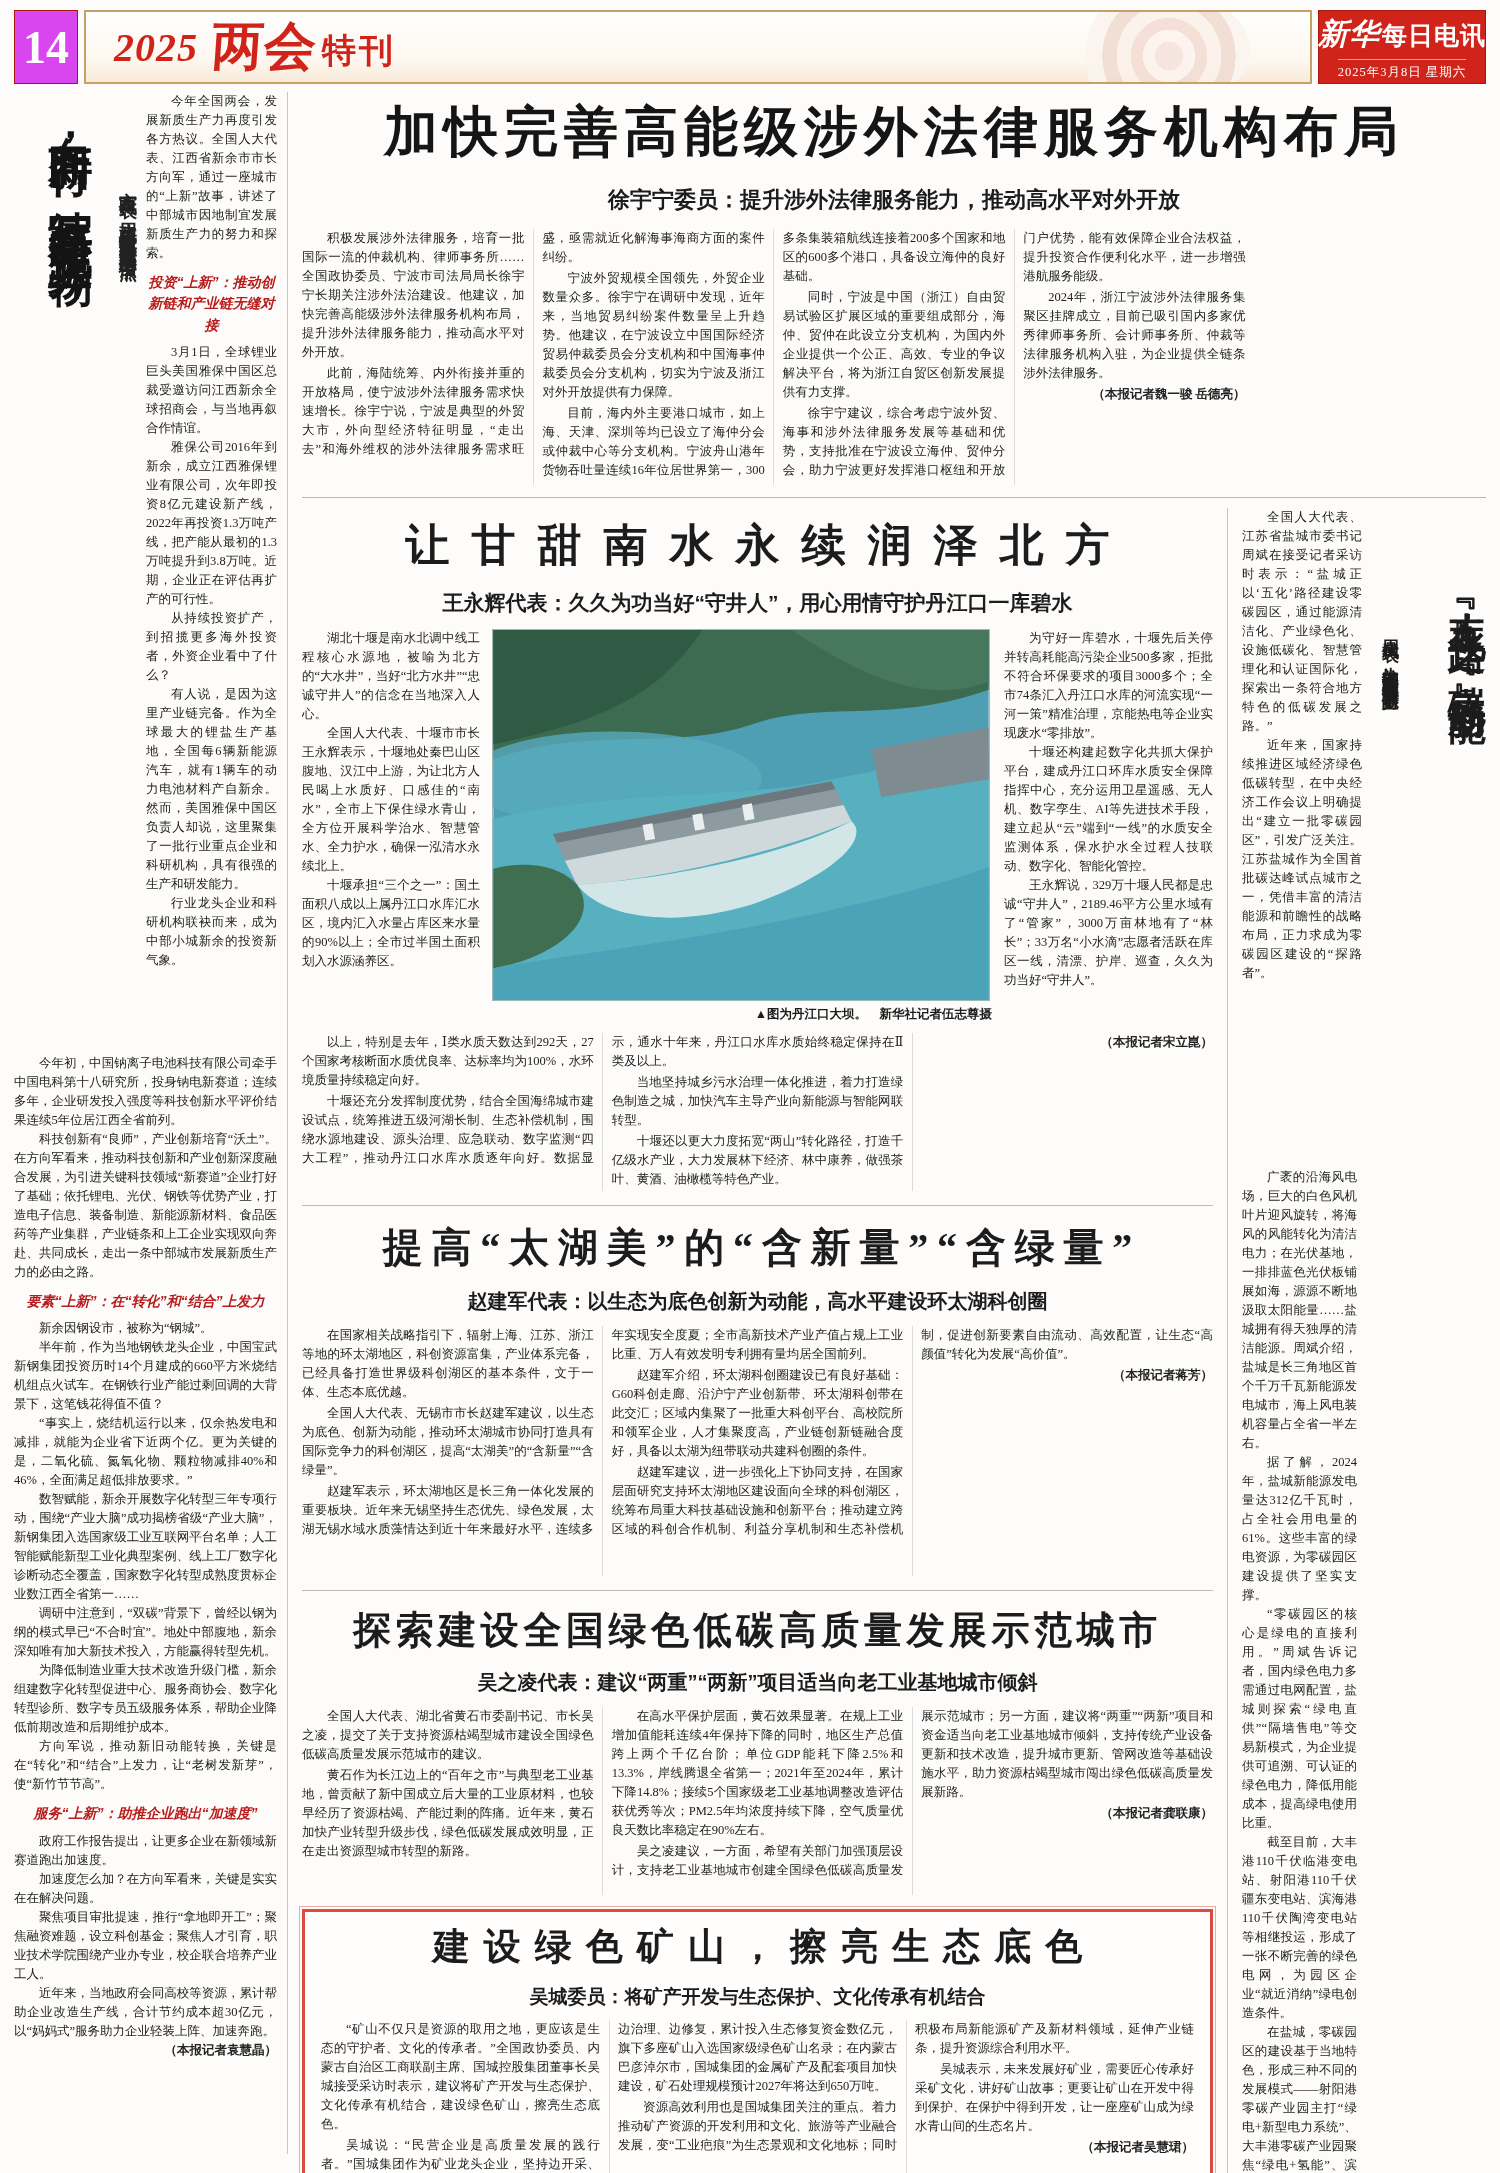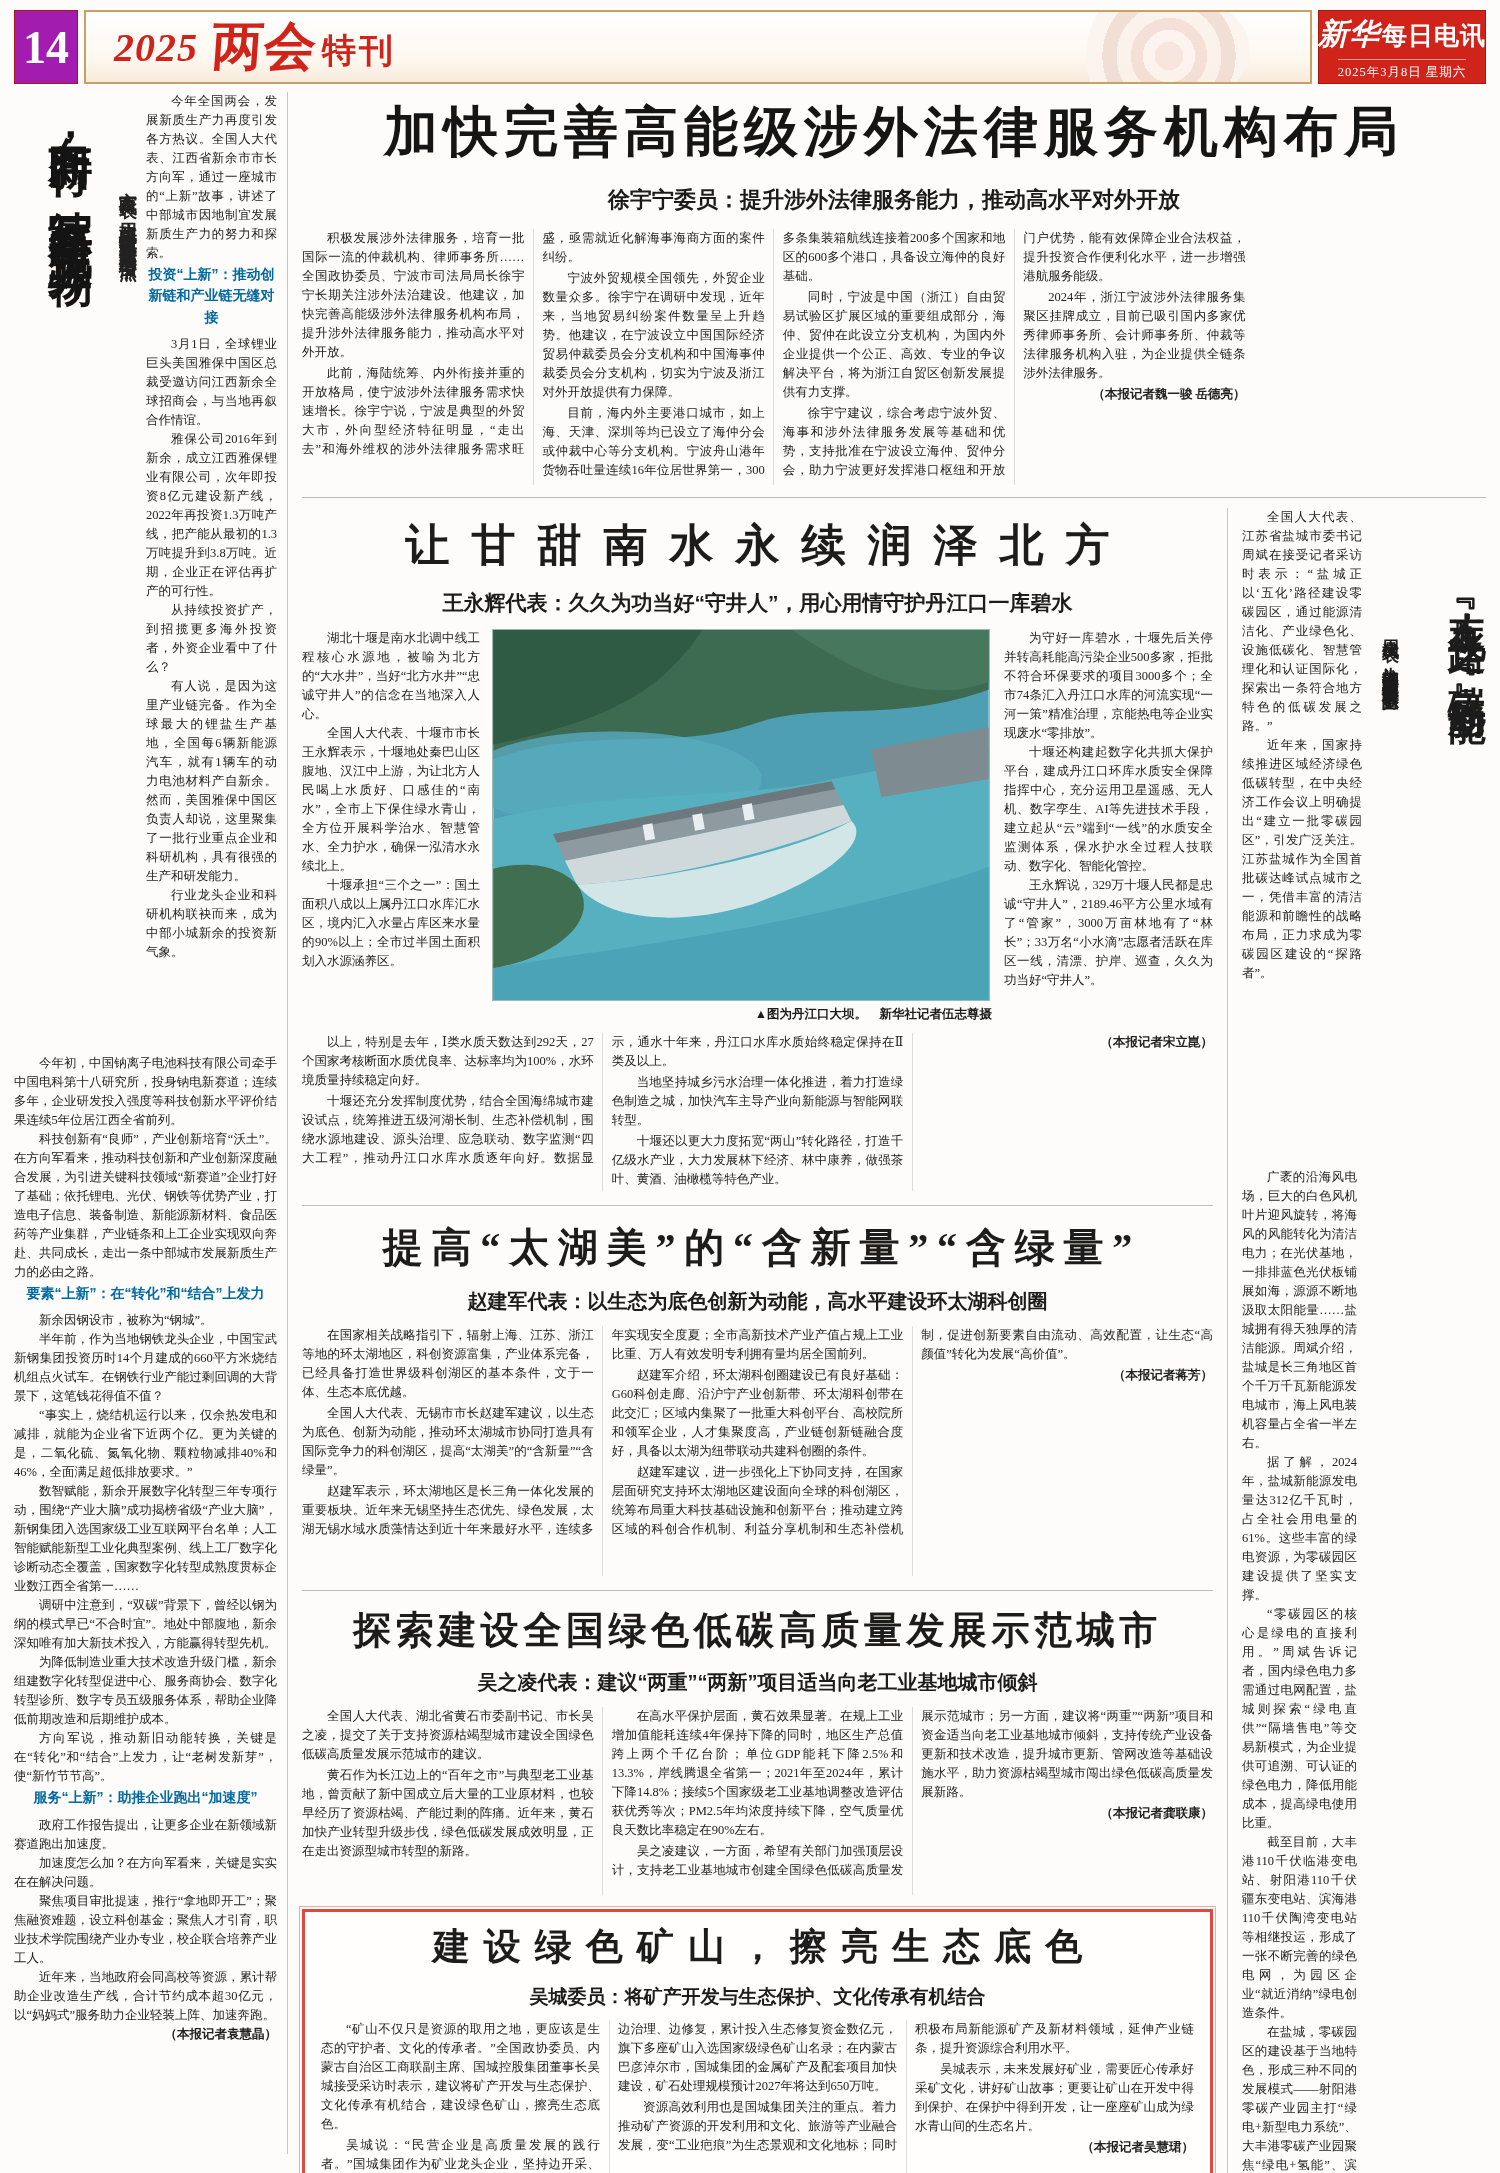--- a/index.html
+++ b/index.html
@@ -3,21 +3,21 @@
 <meta charset="utf-8">
 <style>
   * { margin:0; padding:0; box-sizing:border-box; }
   html,body { background:#e9e7e2; }
   body { width:1500px; height:2173px; overflow:hidden; margin:0 auto;
          font-family:"Liberation Serif","DejaVu Serif",serif; color:#1c1c1c; }
   .page { width:1500px; height:2173px; background:#fdfcfa; padding:10px 14px 14px; }
 
   
   .hdr { display:flex; height:74px; gap:6px; }
-  .pagenum { width:64px; background:#a21caf; color:#fff; display:flex; align-items:center; justify-content:center;
+  .pagenum { width:64px; background:#d946ef; color:#fff; display:flex; align-items:center; justify-content:center;
              font-size:46px; font-weight:bold; font-family:"Liberation Serif",serif; border:1px solid #a81810; }
   .banner { flex:1; position:relative; border:2px solid #c9a063; background:linear-gradient(180deg,#ffffff 0%,#fdf7ef 70%,#f7ead9 100%);
             display:flex; align-items:center; padding-left:28px; overflow:hidden; }
   .banner .yr { color:#d0241b; font-size:40px; font-weight:bold; font-style:italic; letter-spacing:1px; }
   .banner .lh { color:#d0241b; font-size:52px; font-weight:bold; margin:0 6px 0 14px;
                 font-family:"Liberation Serif",serif; transform:skewX(-4deg); }
   .banner .tk { color:#d0241b; font-size:34px; font-weight:bold; letter-spacing:3px; margin-top:8px; }
   .swirl { position:absolute; right:60px; top:-22px; width:180px; height:120px; border-radius:50%;
            background:radial-gradient(circle at 55% 55%, #f6e3dc 0 12%, #fdf3ee 12% 22%, #f3ddd4 22% 32%, #fbf1ea 32% 44%, #f0dcd2 44% 56%, #fbf4ef 56% 70%, rgba(251,244,239,0) 70%);
            opacity:.9; }
@@ -28,21 +28,21 @@
   .mast .date { font-size:12.5px; letter-spacing:1px; border-top:1px solid rgba(255,255,255,.55); padding-top:4px; }
 
   
   .content { display:flex; margin-top:8px; height:2062px; }
   .colL { width:274px; padding-right:10px; border-right:1px solid #c6c6c6; overflow:hidden; }
   .mainR { flex:1; padding-left:14px; display:flex; flex-direction:column; }
 
   
   p { font-size:12.5px; line-height:1.52; text-align:justify; text-indent:2em; color:#222; }
   p.subhead { font-family:"Liberation Sans","DejaVu Sans",sans-serif; font-weight:bold; font-size:14px;
-              text-indent:0; text-align:center; margin:1px 0 7px; color:#0369a1; }
+              text-indent:0; text-align:center; margin:9px 0 7px; color:#b91c1c;font-style:italic; }
   p.byline-end { text-align:right; text-indent:0; font-weight:bold; }
   .bodycols { column-gap:18px; column-rule:1px solid #dcdcdc; column-fill:auto; overflow:hidden; }
   .bodycols p { margin-bottom:2px; }
 
   
   .a1-top { display:flex; height:952px; }
   .a1-title { writing-mode:vertical-rl; font-size:44px; font-weight:bold; line-height:1.0;
               width:78px; letter-spacing:6px; color:#141414; padding-top:10px; }
   .a1-sub { writing-mode:vertical-rl; font-family:"Liberation Sans","DejaVu Sans",sans-serif; font-weight:bold;
             font-size:18px; width:46px; line-height:1.2; padding-top:86px; color:#222; letter-spacing:2px; }

